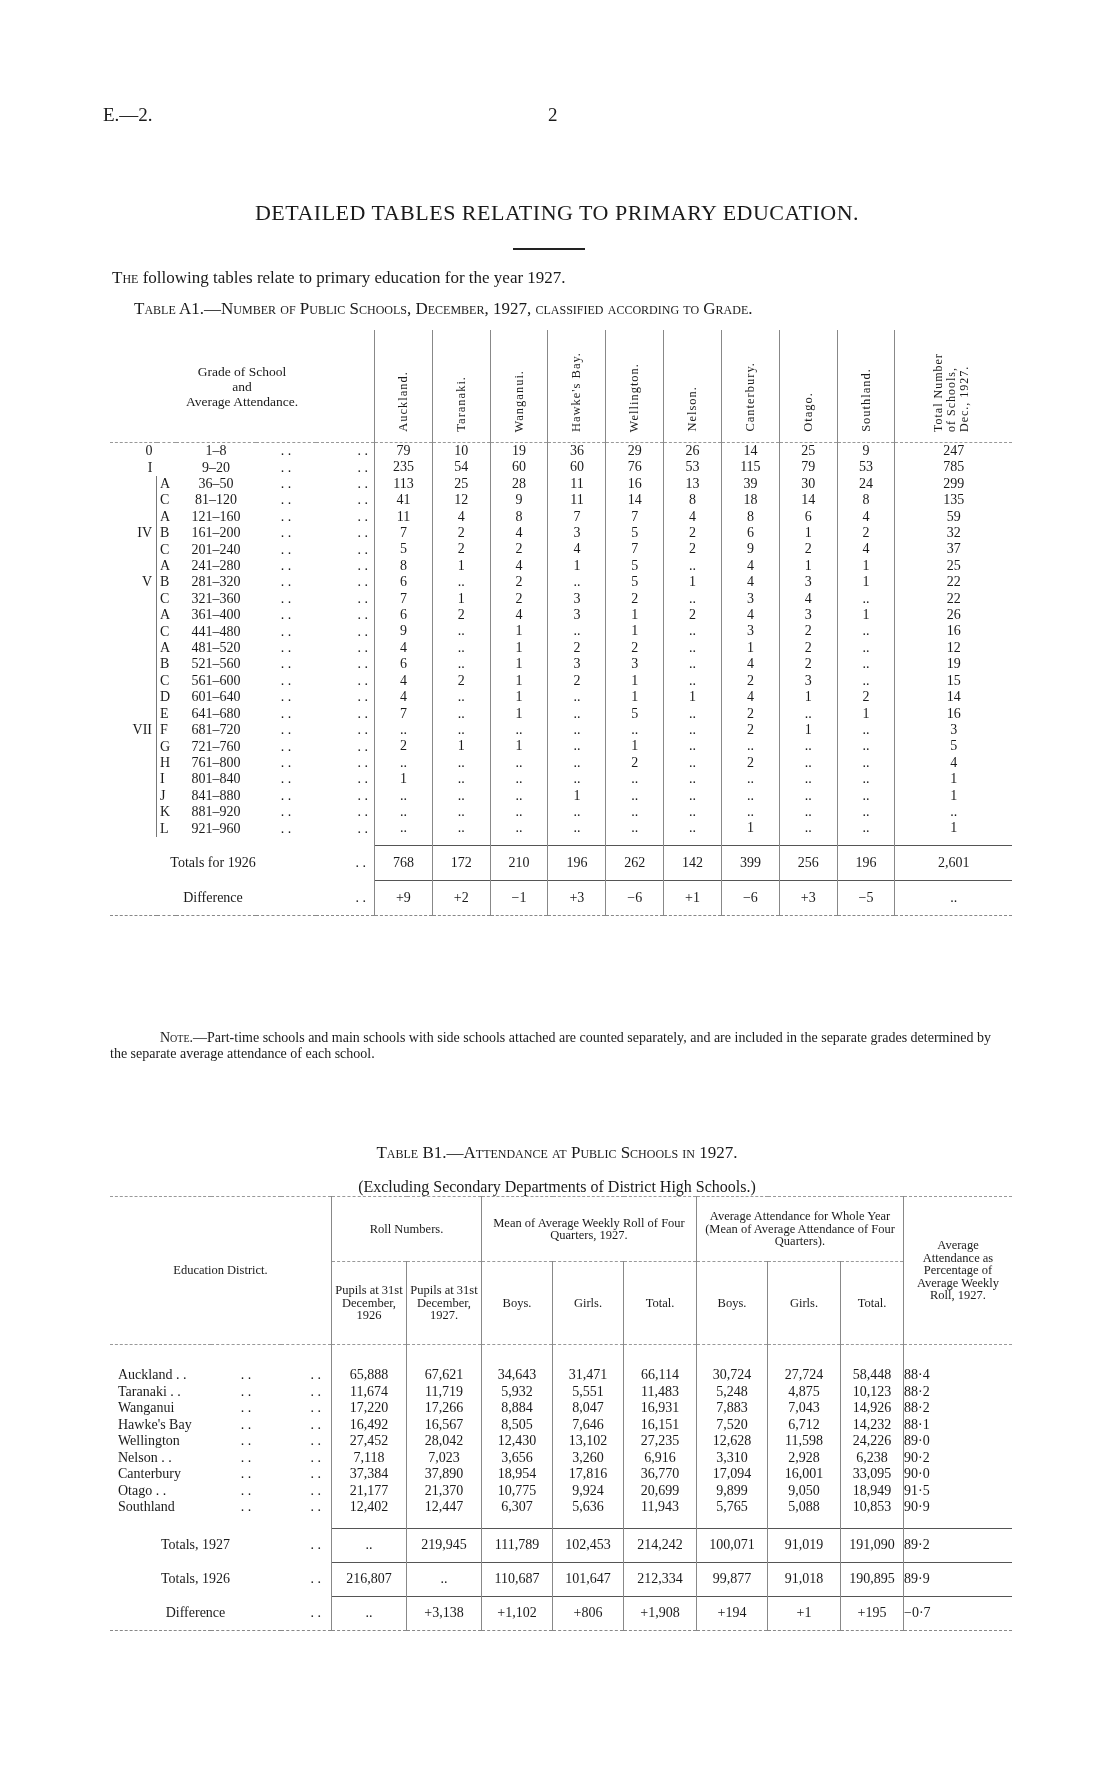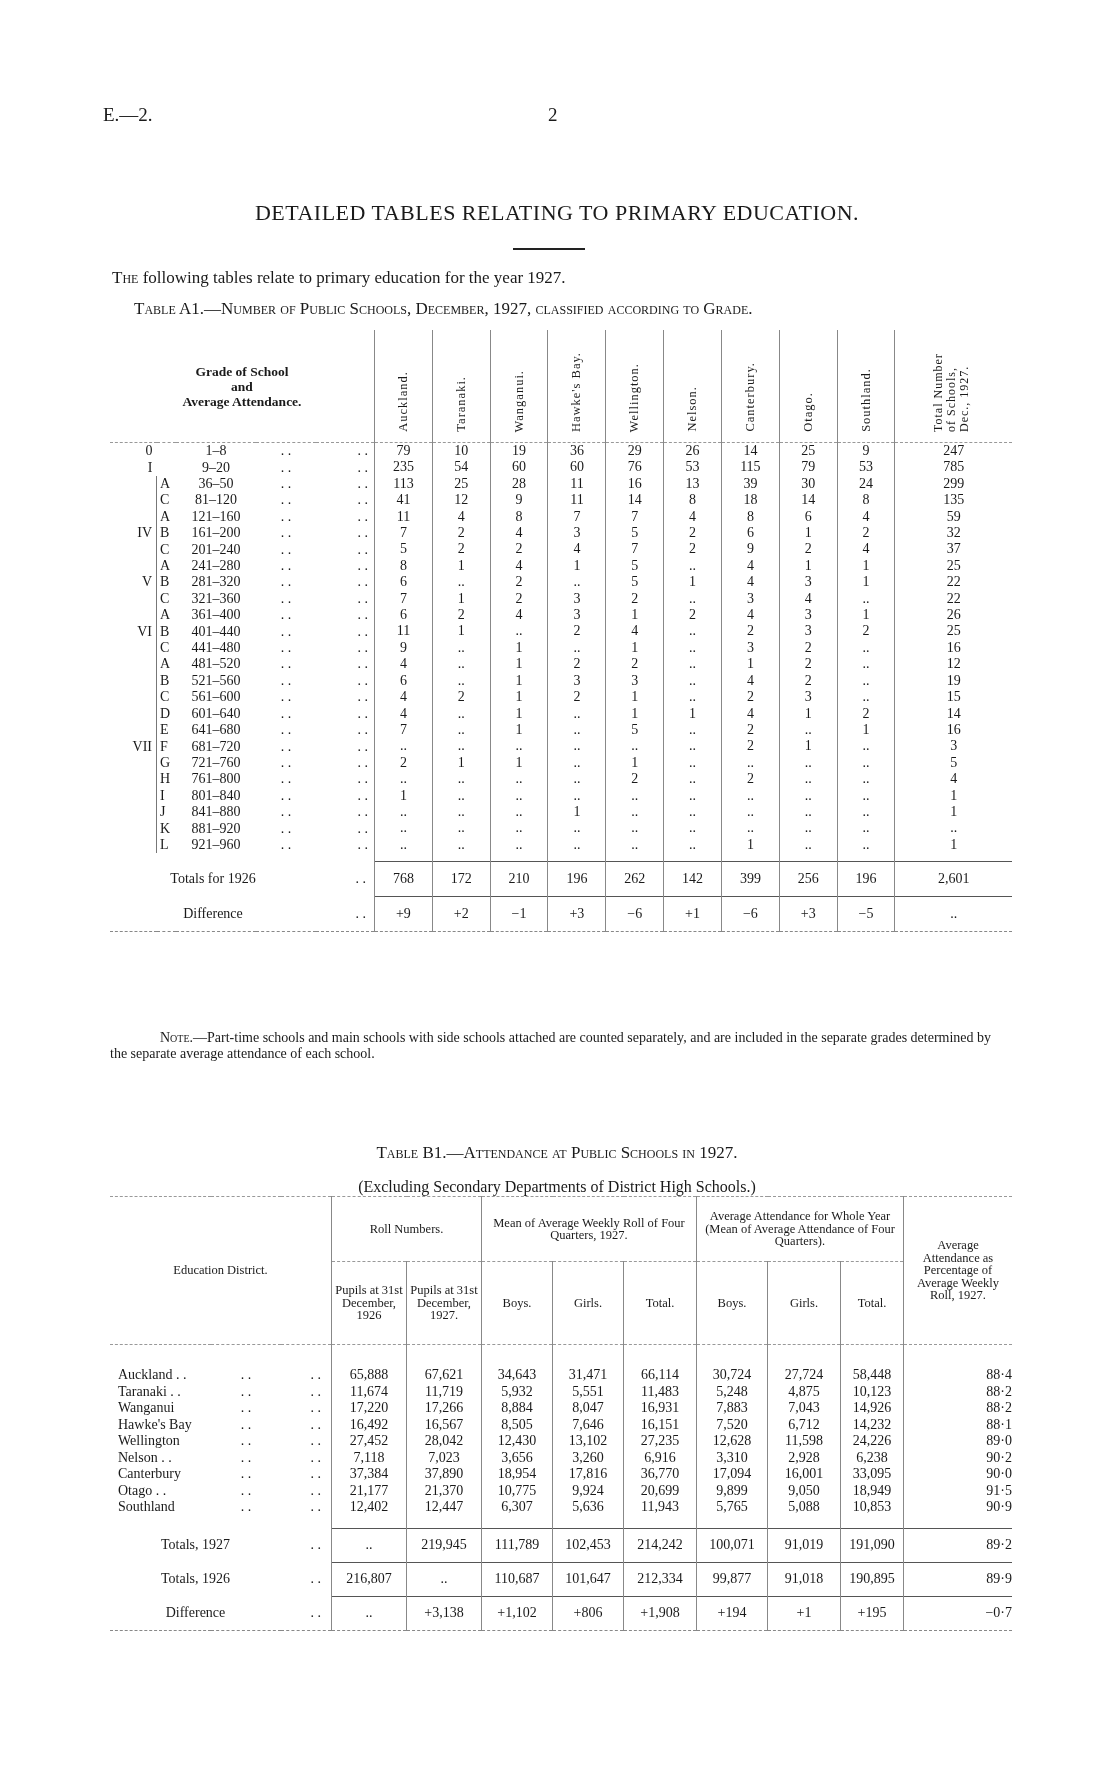--- a/index.html
+++ b/index.html
@@ -18,21 +18,21 @@
   .capA1 { left: 134px; top: 299px; }
   .capB1 { left: 0; width: 1114px; top: 1143px; text-align: center; }
   .subB1 { left: 0; width: 1114px; top: 1178px; text-align: center; font-size: 16px; }
 
   table { border-collapse: collapse; position: absolute; font-size: 14px; }
   td, th { padding: 0; font-weight: normal; }
 
   
   #tA1 { left: 110px; top: 330px; width: 902px; }
   #tA1 .hdr th { height: 108px; vertical-align: bottom; border-bottom: 1px dashed #999; }
-  #tA1 .hdr th.grade-head { text-align: center; vertical-align: middle; font-size: 13.5px; line-height: 15px; font-weight: bold; }
+  #tA1 .hdr th.grade-head { text-align: center; vertical-align: middle; font-size: 13.5px; line-height: 15px; }
   #tA1 .vert { writing-mode: vertical-rl; transform: rotate(180deg); font-size: 12.5px; letter-spacing: 1px; white-space: nowrap; padding: 6px 0 8px 0; display: inline-block; line-height: 13px; text-align: left;}
   #tA1 td.num, #tA1 th.num { border-left: 1px solid #888; text-align: center; }
   #tA1 td.num { height: 16.4px; line-height: 16.4px; }
   #tA1 .roman { width: 42px; text-align: right; padding-right: 4px; }
   #tA1 .letter { width: 16px; text-align: left; }
   #tA1 .range { width: 80px; text-align: center; }
   #tA1 .dots1 { width: 60px; text-align: center; }
   #tA1 .dots2 { width: 52px; text-align: right; padding-right: 6px; }
   #tA1 tr.spacer td { height: 8px; }
   #tA1 tr.total td { height: 34px; border-top: 1px solid #555; }
@@ -54,21 +54,21 @@
   #tB1 td.d1 { width: 70px; text-align: center; }
   #tB1 td.d2 { width: 40px; text-align: right; padding-right: 10px; }
   #tB1 td.n { text-align: center; white-space: nowrap; }
   #tB1 tr.first td { padding-top: 22px; }
   #tB1 tr.gap td { height: 12px; }
   #tB1 tr.tot td { height: 33px; border-top: 1px solid #555; }
   #tB1 tr.tot td.lbl, #tB1 tr.tot td.dd, #tB1 tr.tot td.blank { border-top: none; }
   #tB1 tr.tot td.lbl { text-align: center; }
   #tB1 tr.tot td.dd { text-align: right; padding-right: 10px; }
   #tB1 tr.last td { border-bottom: 1px dashed #888; }
-  #tB1 td.pct { text-align: right; }
+  #tB1 td.pct { text-align: left; }
 </style>
 </head>
 <body>
 
 <div class="abs page-ref">E.—2.</div>
 <div class="abs page-num">2</div>
 <div class="abs main-title">DETAILED TABLES RELATING TO PRIMARY EDUCATION.</div>
 <div class="abs title-rule"></div>
 <div class="abs intro"><span class="sc">The</span><span> following tables relate to primary education for the year 1927.</span></div>
 
@@ -274,37 +274,20 @@
         <td class="num">6</td>
         <td class="num">2</td>
         <td class="num">4</td>
         <td class="num">3</td>
         <td class="num">1</td>
         <td class="num">2</td>
         <td class="num">4</td>
         <td class="num">3</td>
         <td class="num">1</td>
         <td class="num">26</td>
-      </tr>
-      <tr>
-        <td class="roman">VI</td>
-        <td class="letter" style="border-left: 1px solid rgb(119, 119, 119); padding-left: 3px;">B</td>
-        <td class="range">401–440</td>
-        <td class="dots1">. .</td>
-        <td class="dots2">. .</td>
-        <td class="num">11</td>
-        <td class="num">1</td>
-        <td class="num">..</td>
-        <td class="num">2</td>
-        <td class="num">4</td>
-        <td class="num">..</td>
-        <td class="num">2</td>
-        <td class="num">3</td>
-        <td class="num">2</td>
-        <td class="num">25</td>
       </tr>
       <tr>
         <td class="roman"></td>
         <td class="letter" style="border-left: 1px solid rgb(119, 119, 119); padding-left: 3px;">C</td>
         <td class="range">441–480</td>
         <td class="dots1">. .</td>
         <td class="dots2">. .</td>
         <td class="num">9</td>
         <td class="num">..</td>
         <td class="num">1</td>

